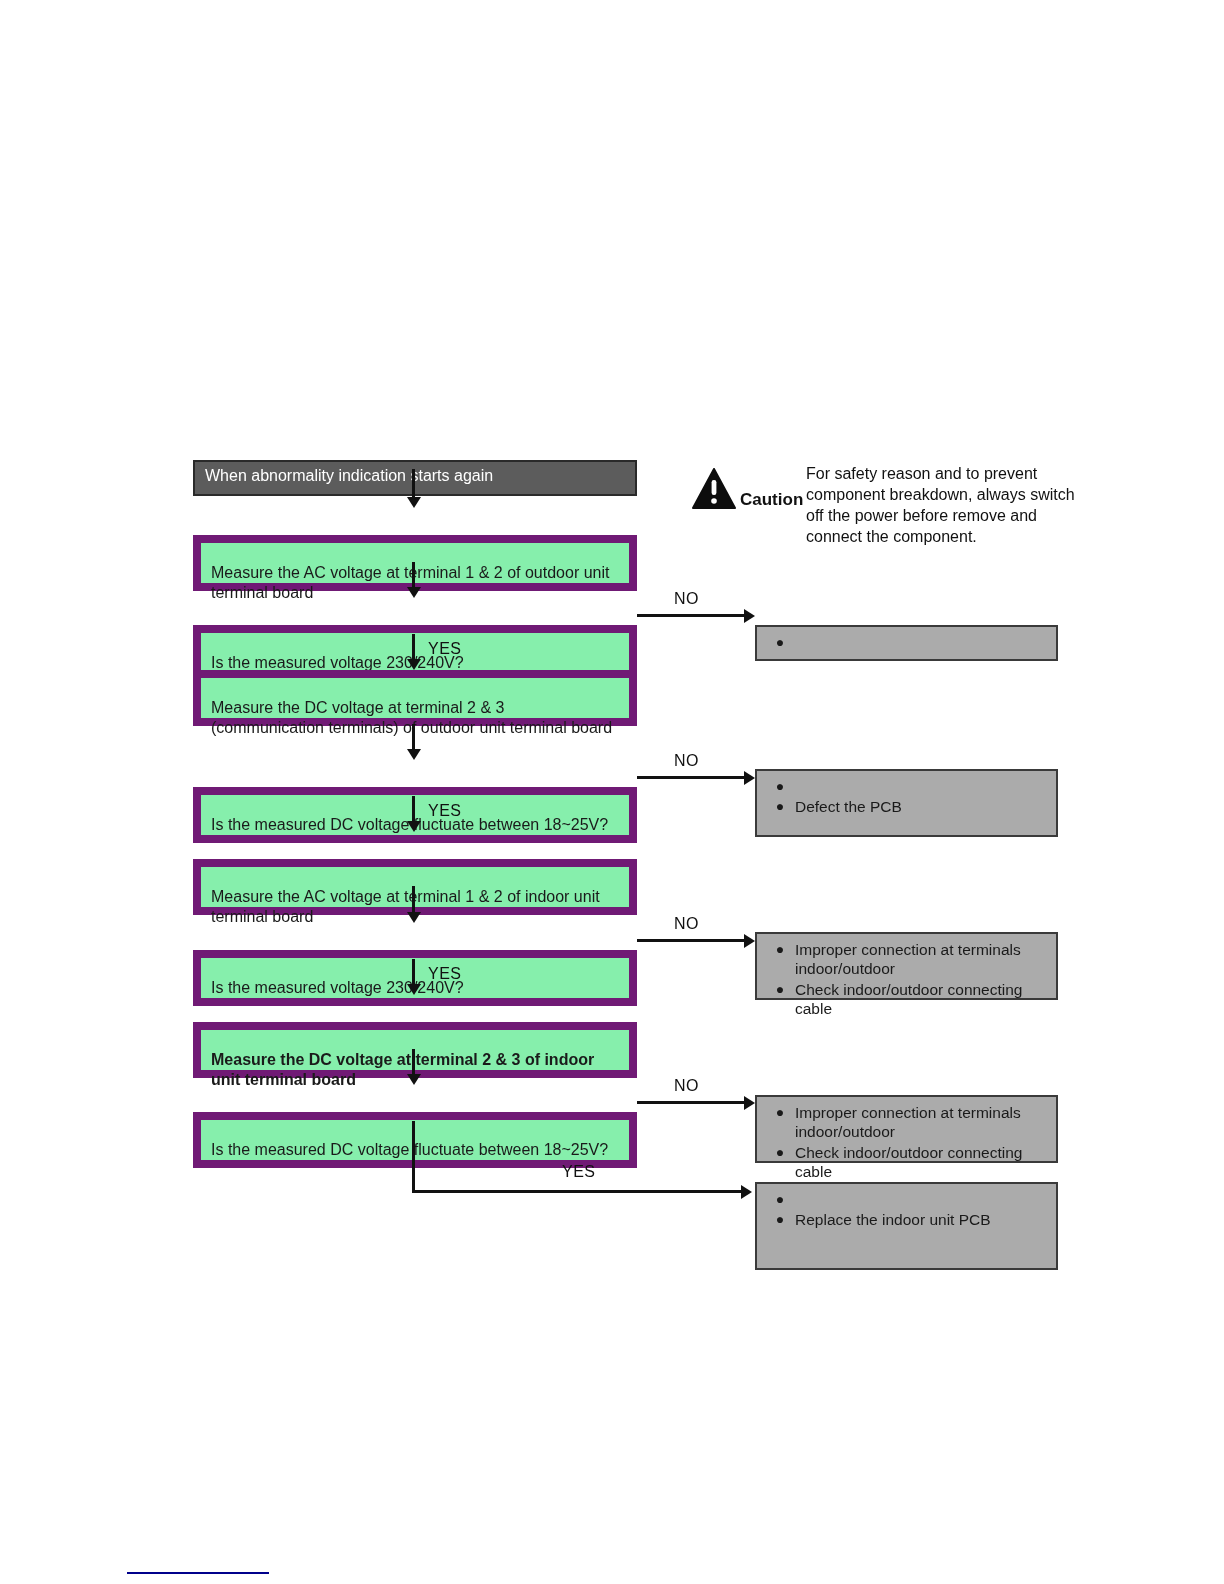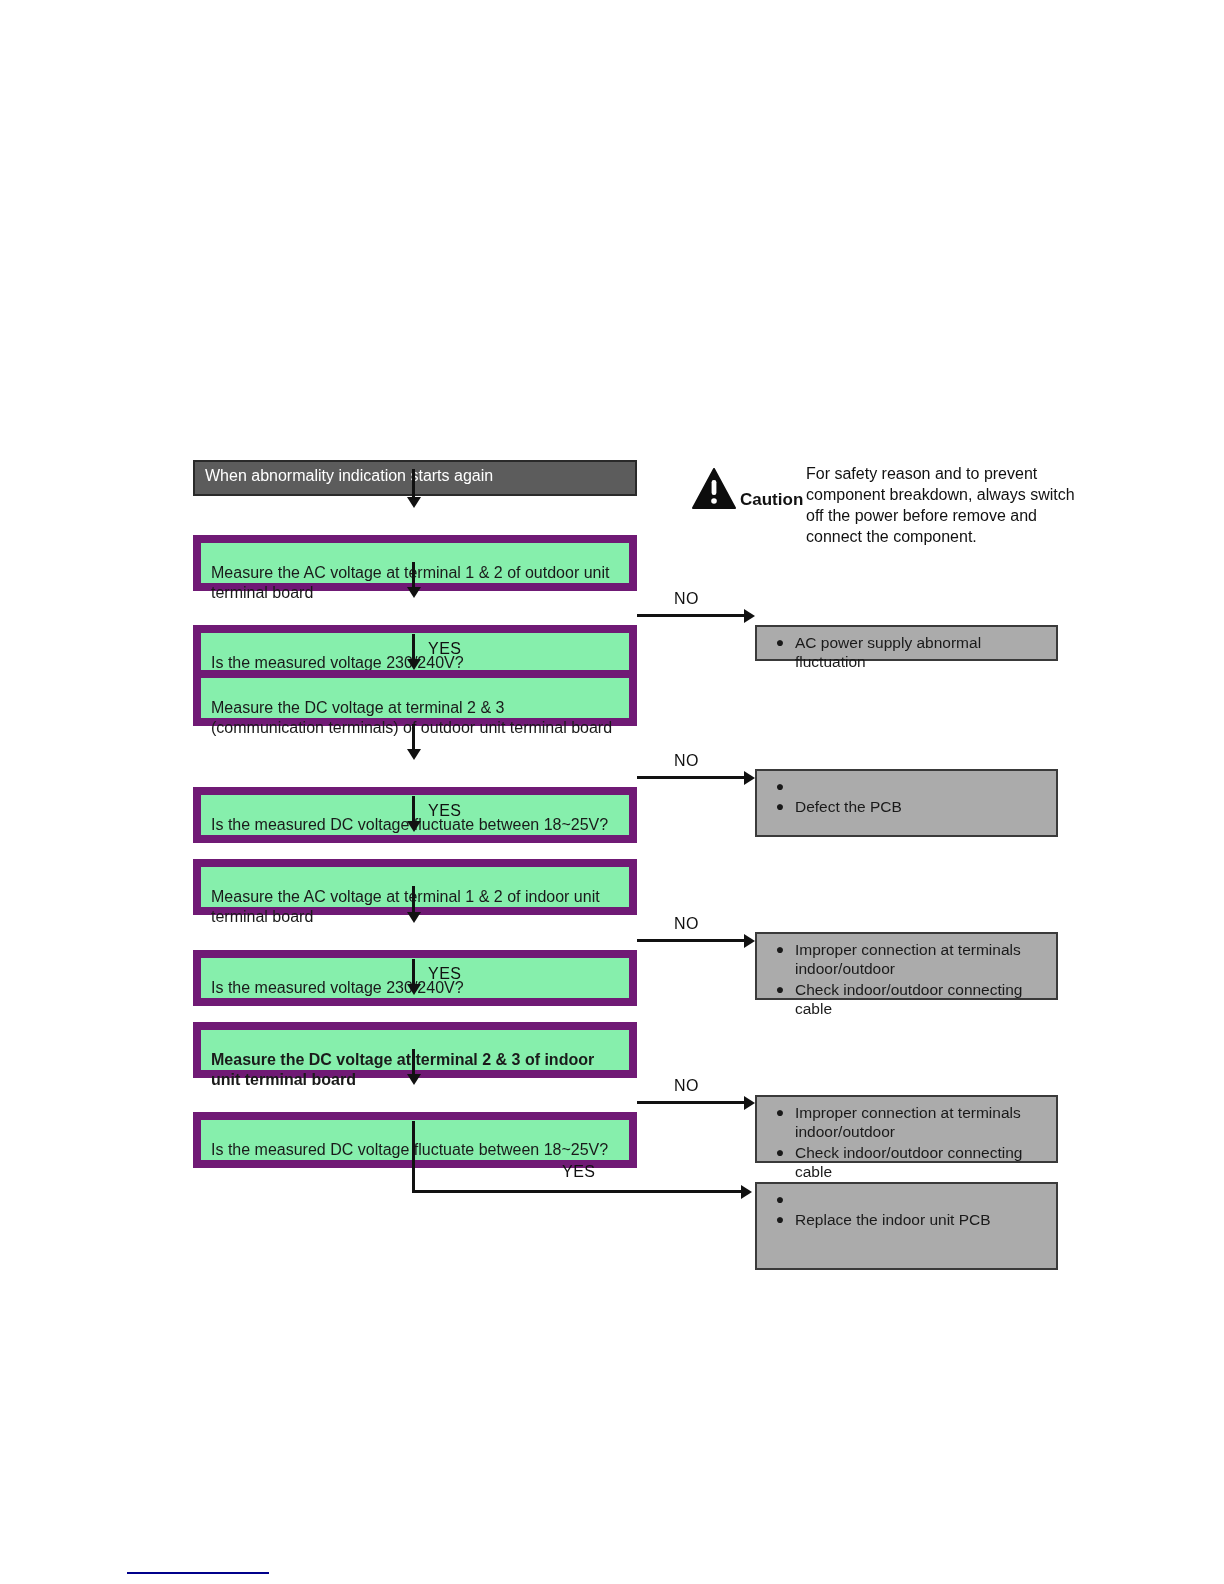--- a/index.html
+++ b/index.html
@@ -122,21 +122,20 @@
     <span>Measure the DC voltage at terminal 2 &amp; 3 of indoor unit terminal board</span>
   </div>
 
   <div class="node dec" style="left:193px;top:1085px;width:444px;height:36px;">
     <span>Is the measured DC voltage fluctuate between 18~25V?</span>
   </div>
 
   <div class="node result" style="left:755px;top:598px;width:303px;height:36px;">
     <div class="row">
       <span class="bullet">●</span>
-      <span class="itext">AC power supply abnormal fluctuation</span>
     </div>
   </div>
 
   <div class="node result" style="left:755px;top:742px;width:303px;height:68px;">
     <div class="row">
       <span class="bullet">●</span>
     </div>
     <div class="row">
       <span class="bullet">●</span>
       <span class="itext">Defect the PCB</span>

